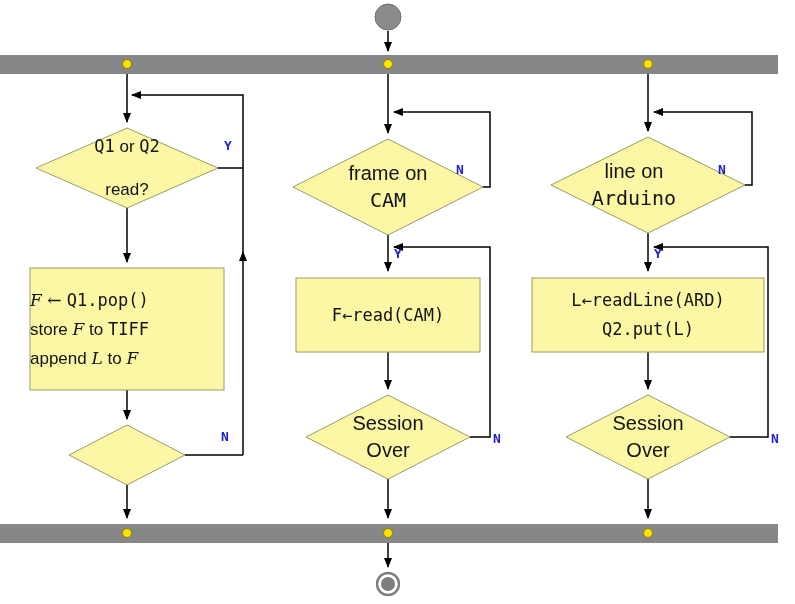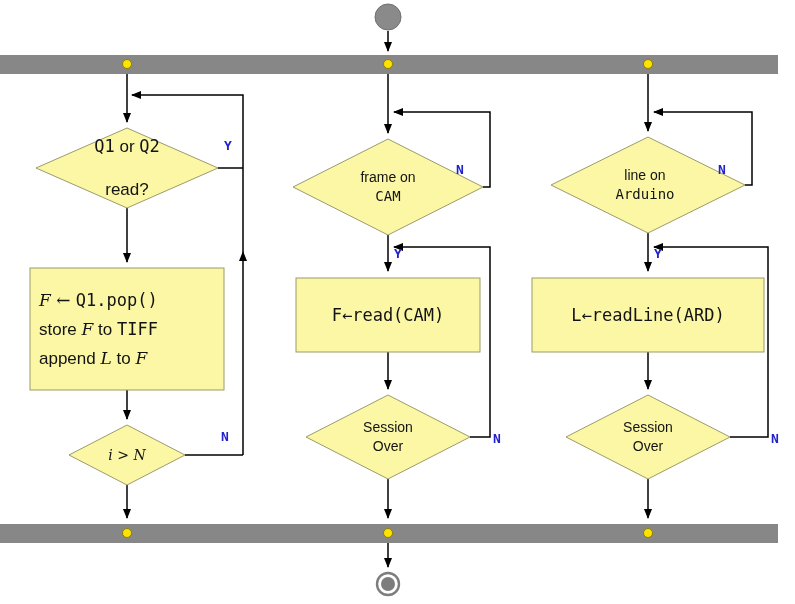--- a/index.html
+++ b/index.html
@@ -5,22 +5,22 @@
   * { margin: 0; padding: 0; box-sizing: border-box; }
   html, body { background: #ffffff; }
   body { font-family: "Liberation Sans", sans-serif; }
   .canvas { position: relative; width: 795px; height: 604px; background: #ffffff; overflow: hidden; }
   .canvas svg { position: absolute; left: 0; top: 0; }
   .node {
     position: absolute; display: flex; flex-direction: column;
     align-items: center; justify-content: center; text-align: center;
     font-size: 17px; color: #131313; line-height: 1.35; pointer-events: none;
   }
-  .node.big { font-size: 14px; }
-  .node.left { align-items: flex-start; text-align: left; padding-left: 9px; }
+  .node.big { font-size: 20px; }
+  .node.left { align-items: flex-start; text-align: left; }
   .node.proc .ln { line-height: 29px; }
   .ln { white-space: nowrap; }
   .mono { font-family: "DejaVu Sans Mono", "Liberation Mono", monospace; }
   .math { font-family: "DejaVu Serif", serif; font-style: italic; }
   .srf  { font-family: "DejaVu Serif", serif; }
   .plain { font-family: "Liberation Sans", sans-serif; }
   .yn {
     position: absolute; font-family: "DejaVu Sans Mono", "Liberation Mono", monospace;
     font-size: 13px; font-weight: bold; color: #2222CC; pointer-events: none;
   }
@@ -101,45 +101,43 @@
     <div class="ln"><span class="mono">Q1</span><span class="plain"> or </span><span class="mono">Q2</span></div>
     <div class="ln"><span class="plain">read?</span></div>
   </div>
 
   <div class="node left proc" style="left:30px;top:268px;width:194px;height:122px;">
     <div class="ln"><span class="math">F</span><span class="srf"> ← </span><span class="mono">Q1.pop()</span></div>
     <div class="ln"><span class="plain">store </span><span class="math">F</span><span class="plain"> to </span><span class="mono">TIFF</span></div>
     <div class="ln"><span class="plain">append </span><span class="math">L</span><span class="plain"> to </span><span class="math">F</span></div>
   </div>
 
-  <div class="node big" style="left:69px;top:425px;width:116px;height:60px;">
-    <div class="ln"><span class="math">i</span><span class="srf"> &gt; </span><span class="math">N</span></div>
-  </div>
 
   <div class="node big" style="left:293px;top:139px;width:190px;height:96px;">
     <div class="ln"><span class="plain">frame on</span></div>
     <div class="ln"><span class="mono">CAM</span></div>
   </div>
 
   <div class="node proc" style="left:296px;top:278px;width:184px;height:74px;">
     <div class="ln"><span class="mono">F←read(CAM)</span></div>
   </div>
 
   <div class="node big" style="left:306px;top:395px;width:164px;height:84px;">
     <div class="ln"><span class="plain">Session</span></div>
     <div class="ln"><span class="plain">Over</span></div>
   </div>
 
-  <div class="node big" style="left:548px;top:137px;width:194px;height:96px;text-align:center;">
+  <div class="node big" style="left:537px;top:137px;width:194px;height:96px;text-align:center;">
     <div class="ln"><span class="plain">line on</span></div>
     <div class="ln"><span class="mono">Arduino</span></div>
   </div>
 
   <div class="node proc" style="left:532px;top:278px;width:232px;height:74px;border-radius:9px;">
     <div class="ln"><span class="mono">L←readLine(ARD)</span></div>
+    <div class="ln"><span class="mono">Q2.put(L)</span></div>
   </div>
 
   <div class="node big" style="left:566px;top:395px;width:164px;height:84px;">
     <div class="ln"><span class="plain">Session</span></div>
     <div class="ln"><span class="plain">Over</span></div>
   </div>
 
   <div class="yn" style="left:224px;top:138px;">Y</div>
   <div class="yn" style="left:221px;top:429px;">N</div>
 

